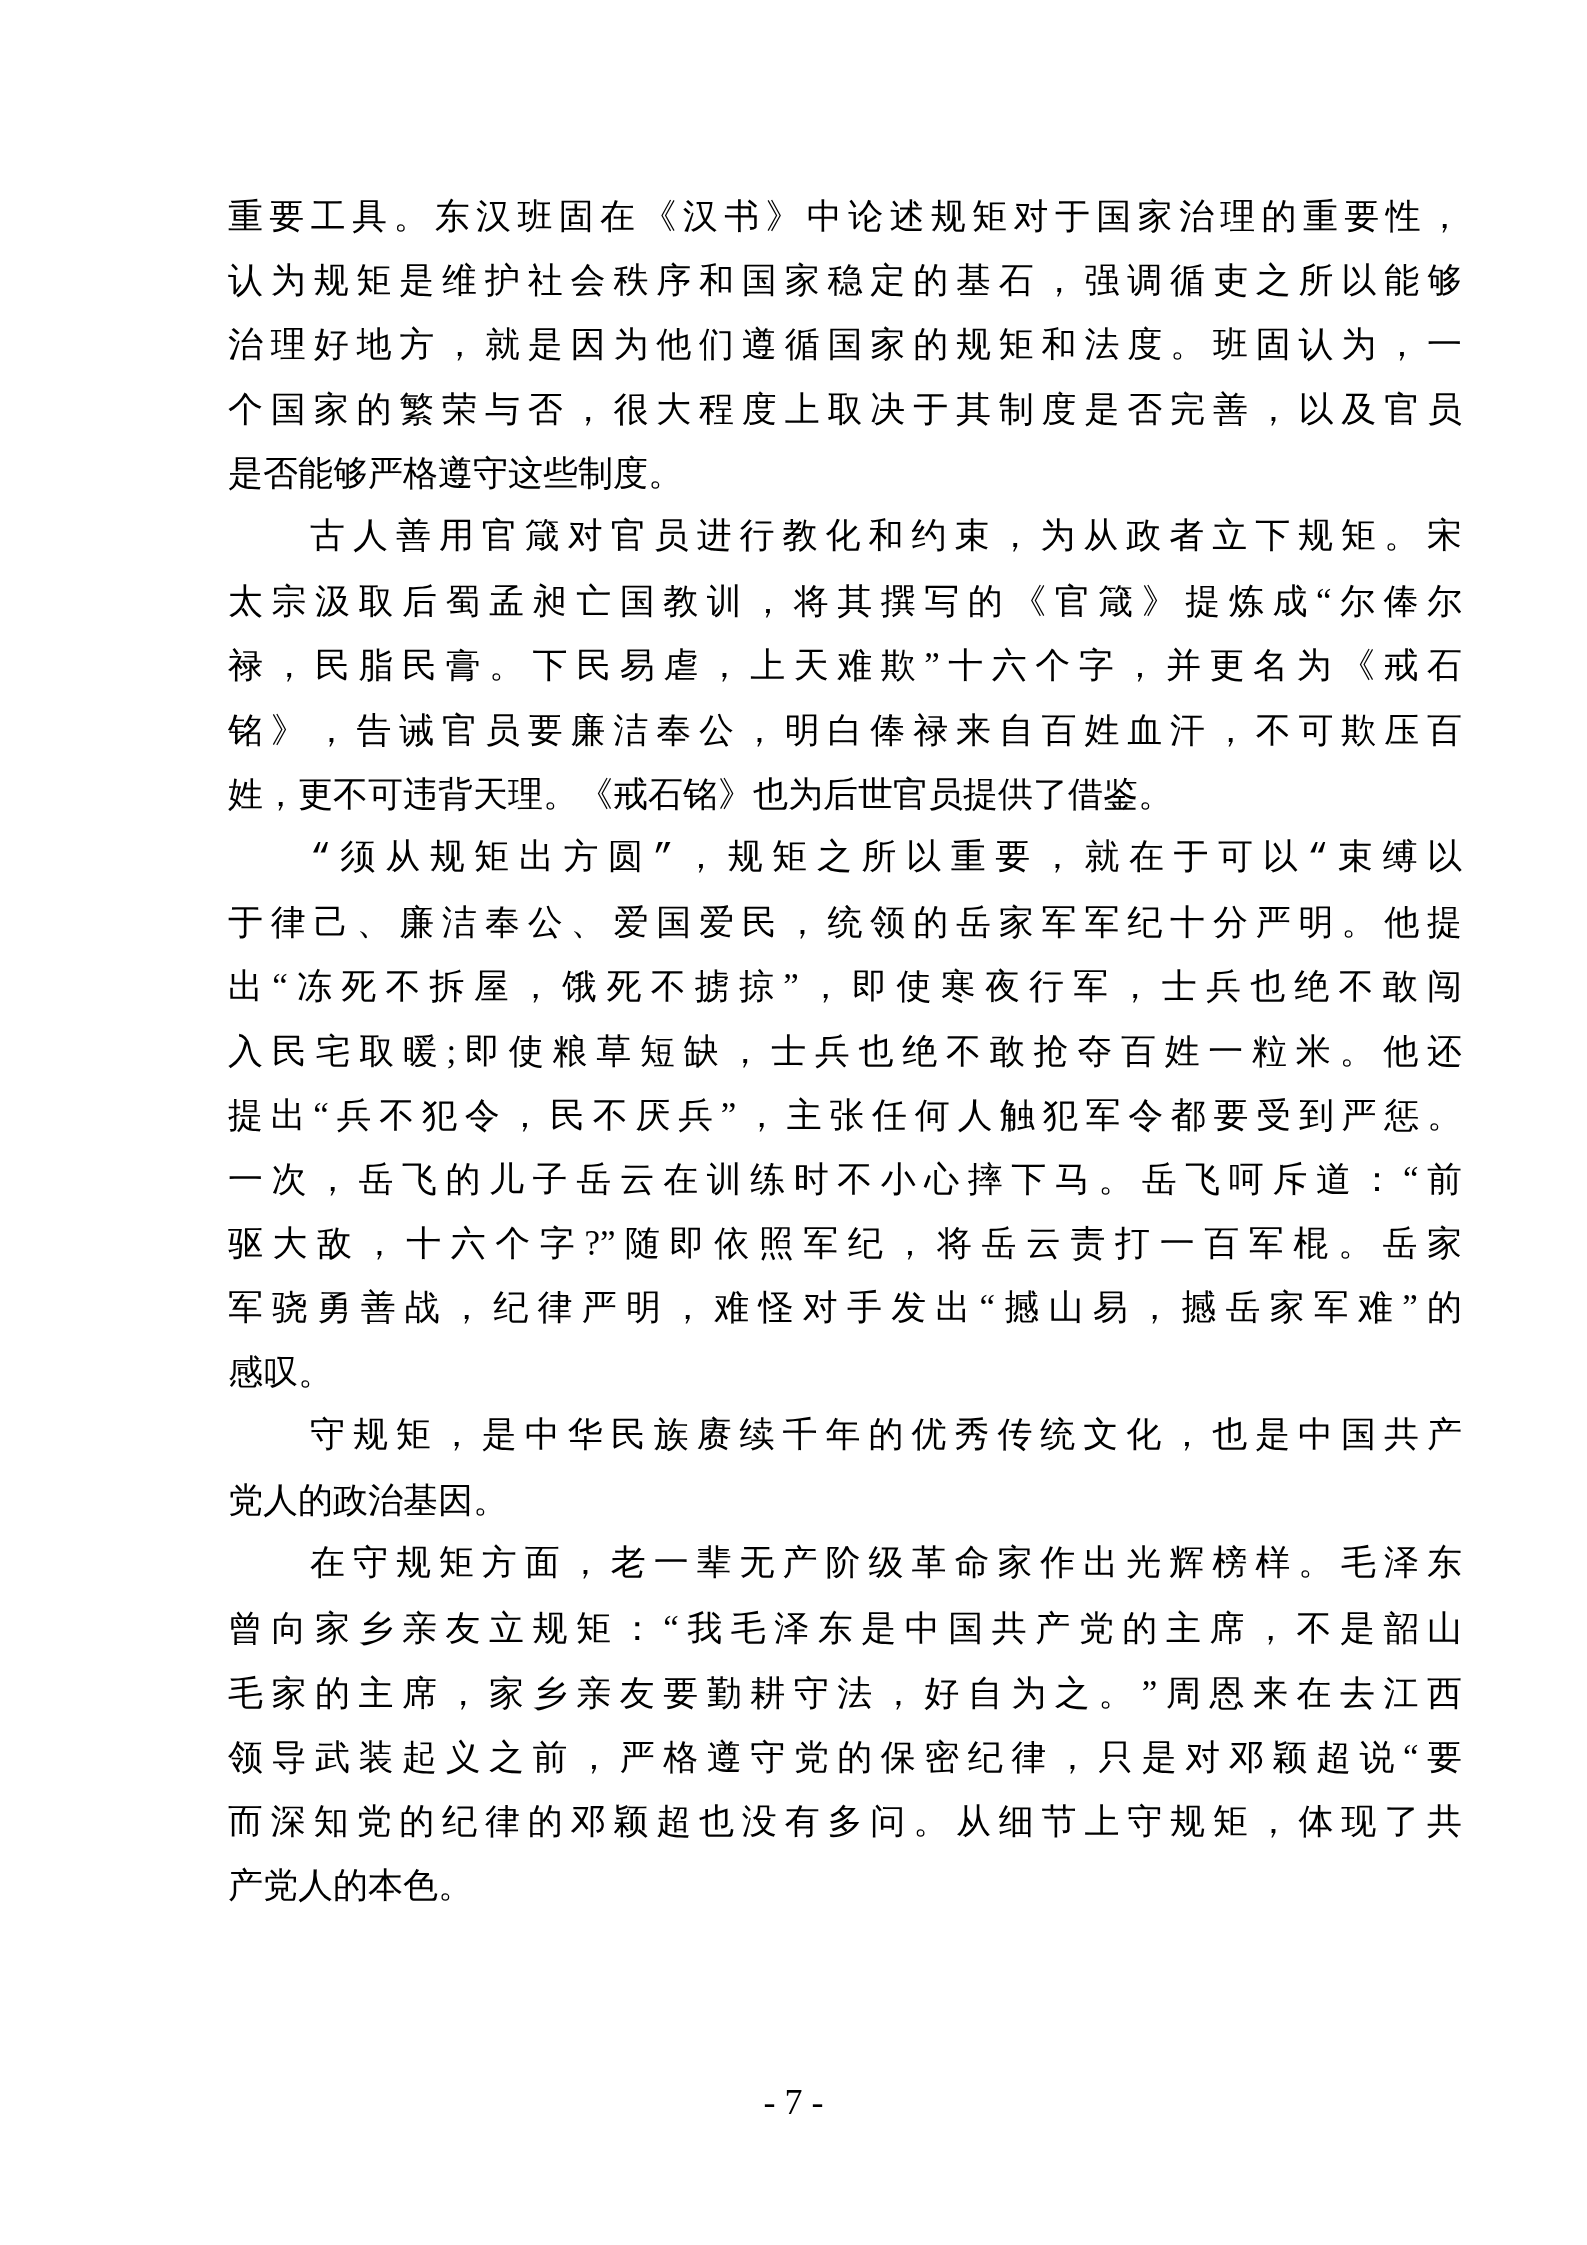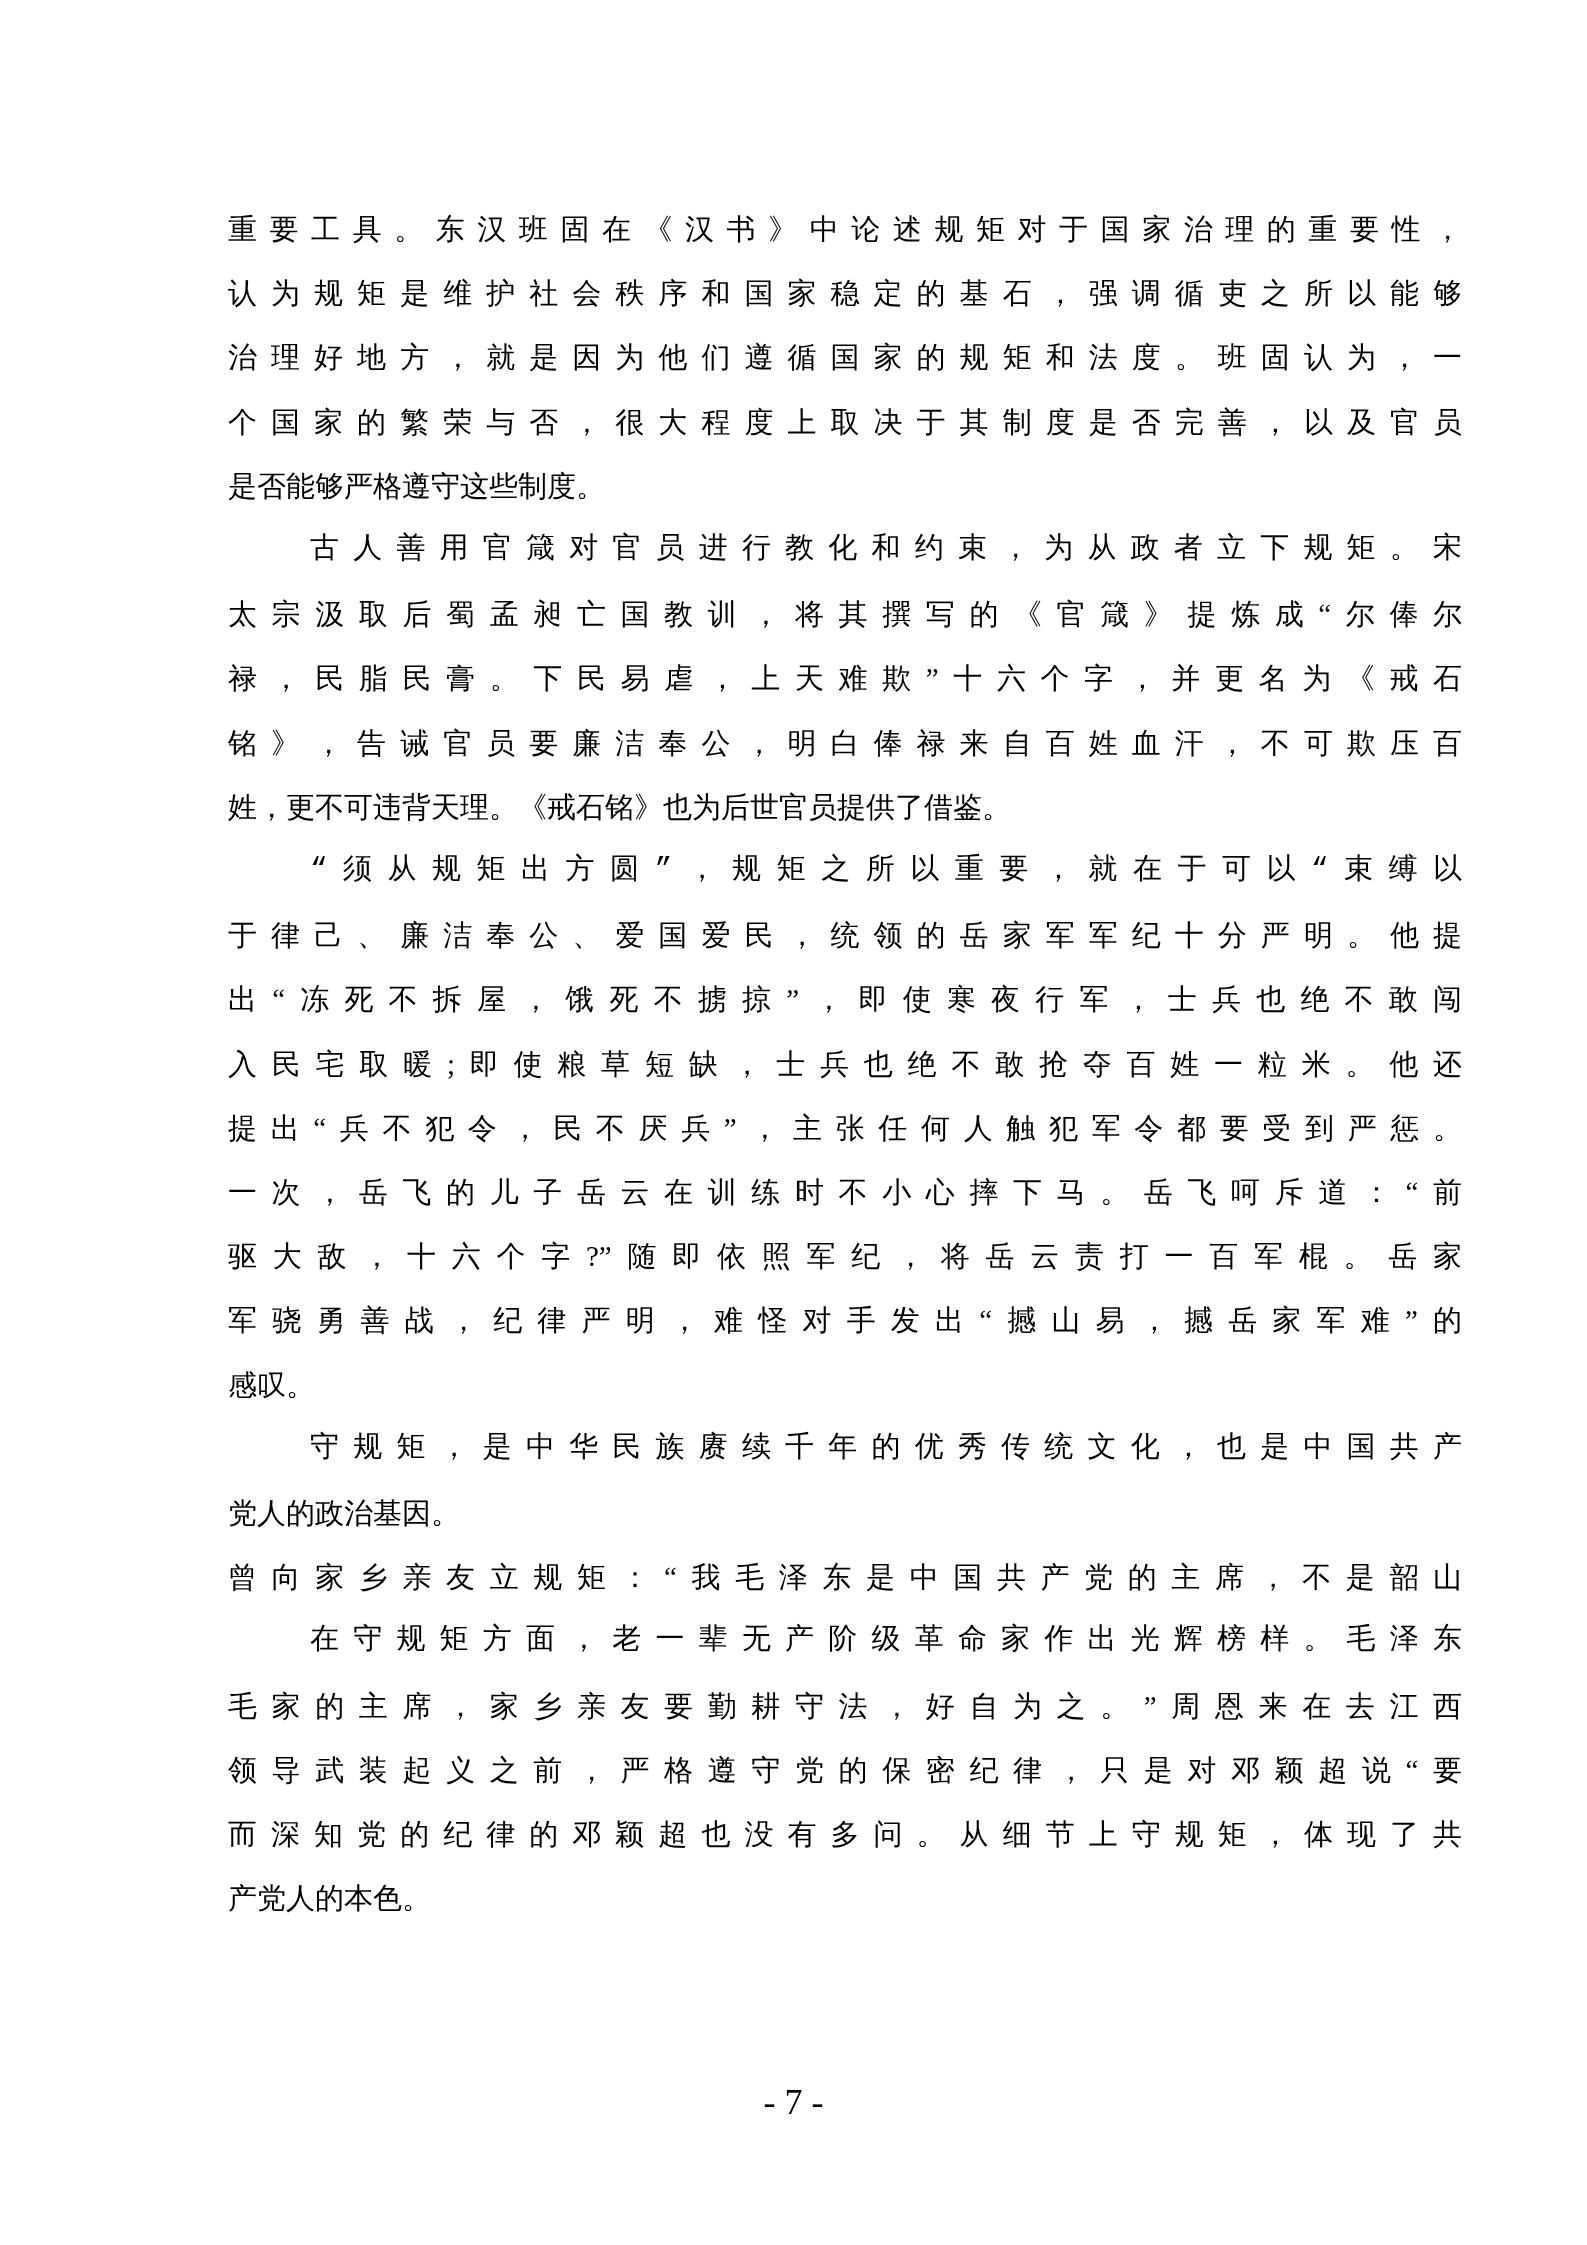--- a/index.html
+++ b/index.html
@@ -12,23 +12,23 @@
     width: 1587px;
     height: 2245px;
     background: #ffffff;
     overflow: hidden;
     font-family: "Liberation Serif", serif;
     color: #000000;
   }
   .text-block {
     position: absolute;
     left: 228px;
-    top: 197px;
+    top: 185px;
     width: 1234px;
-    font-size: 29px;
+    font-size: 35px;
     line-height: 64.2px;
     color: #000000;
   }
   .line {
     text-align: justify;
     text-align-last: justify;
     text-justify: inter-character;
   }
   .line.indent {
     text-indent: 82px;
@@ -67,21 +67,21 @@
       <div class="line">于律己、廉洁奉公、爱国爱民，统领的岳家军军纪十分严明。他提</div>
       <div class="line">出“冻死不拆屋，饿死不掳掠”，即使寒夜行军，士兵也绝不敢闯</div>
       <div class="line">入民宅取暖;即使粮草短缺，士兵也绝不敢抢夺百姓一粒米。他还</div>
       <div class="line">提出“兵不犯令，民不厌兵”，主张任何人触犯军令都要受到严惩。</div>
       <div class="line">一次，岳飞的儿子岳云在训练时不小心摔下马。岳飞呵斥道：“前</div>
       <div class="line">驱大敌，十六个字?”随即依照军纪，将岳云责打一百军棍。岳家</div>
       <div class="line">军骁勇善战，纪律严明，难怪对手发出“撼山易，撼岳家军难”的</div>
       <div class="line para-end">感叹。</div>
       <div class="line indent">守规矩，是中华民族赓续千年的优秀传统文化，也是中国共产</div>
       <div class="line para-end">党人的政治基因。</div>
+      <div class="line indent">在守规矩方面，老一辈无产阶级革命家作出光辉榜样。毛泽东</div>
       <div class="line">曾向家乡亲友立规矩：“我毛泽东是中国共产党的主席，不是韶山</div>
-      <div class="line indent">在守规矩方面，老一辈无产阶级革命家作出光辉榜样。毛泽东</div>
       <div class="line">毛家的主席，家乡亲友要勤耕守法，好自为之。”周恩来在去江西</div>
       <div class="line">领导武装起义之前，严格遵守党的保密纪律，只是对邓颖超说“要</div>
       <div class="line">而深知党的纪律的邓颖超也没有多问。从细节上守规矩，体现了共</div>
       <div class="line para-end">产党人的本色。</div>
     </div>
   <div class="footer">- 7 -</div>
 </div>
 
 </body></html>

